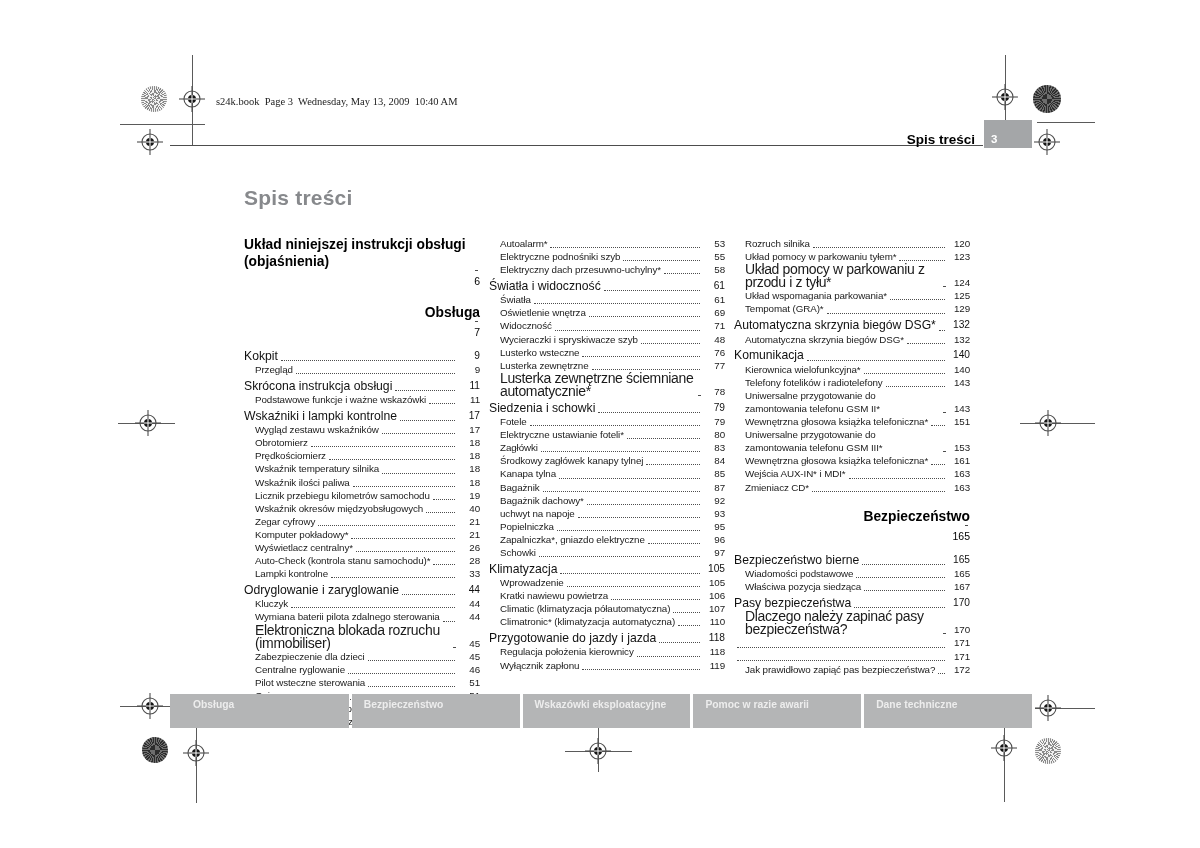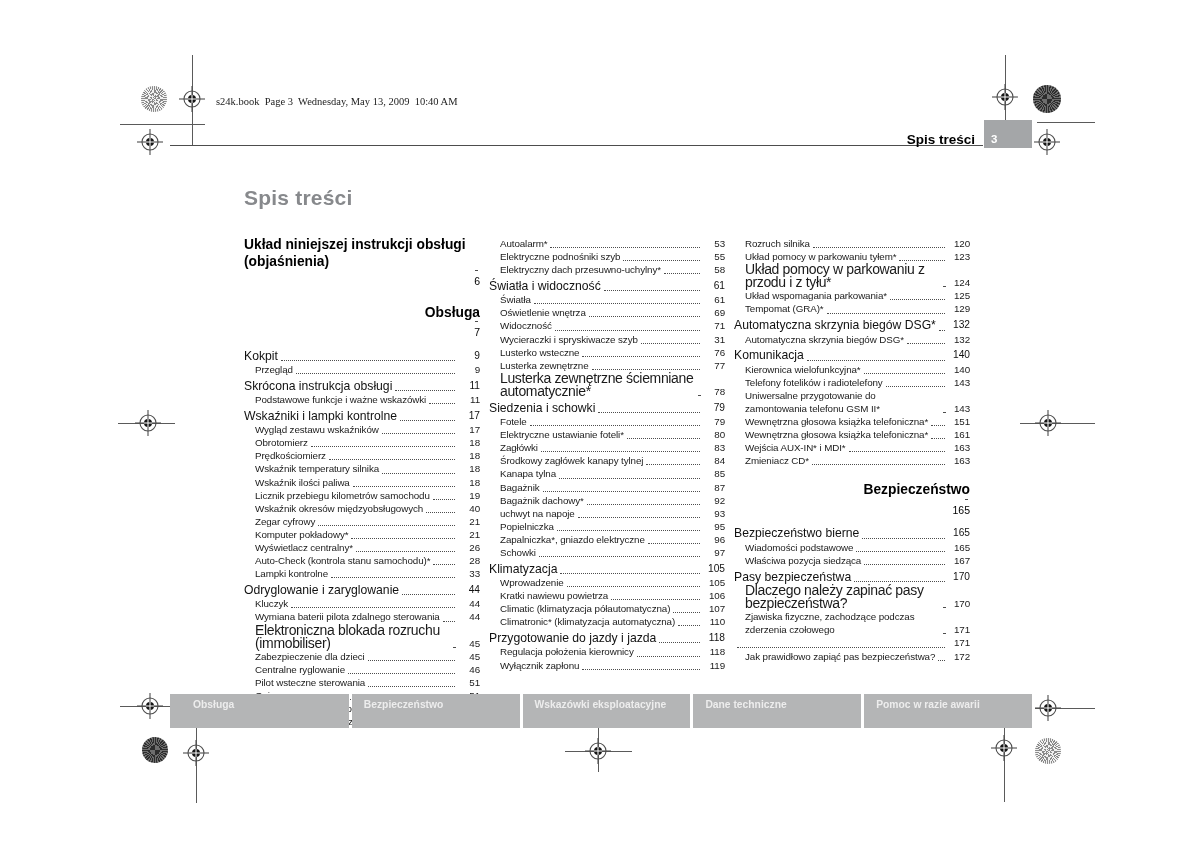--- a/index.html
+++ b/index.html
@@ -352,21 +352,21 @@
           <span class="p">69</span>
         </div>
         <div class="row sub">
           <span class="t">Widoczność</span>
           <span class="dots"></span>
           <span class="p">71</span>
         </div>
         <div class="row sub">
           <span class="t">Wycieraczki i spryskiwacze szyb</span>
           <span class="dots"></span>
-          <span class="p">31</span>
+          <span class="p">48</span>
         </div>
         <div class="row sub">
           <span class="t">Lusterko wsteczne</span>
           <span class="dots"></span>
           <span class="p">76</span>
         </div>
         <div class="row sub">
           <span class="t">Lusterka zewnętrzne</span>
           <span class="dots"></span>
           <span class="p">77</span>
@@ -532,20 +532,25 @@
           <span class="t">Uniwersalne przygotowanie do zamontowania telefonu GSM II*</span>
           <span class="dots"></span>
           <span class="p">143</span>
         </div>
         <div class="row sub">
           <span class="t">Wewnętrzna głosowa książka telefoniczna*</span>
           <span class="dots"></span>
           <span class="p">151</span>
         </div>
         <div class="row sub">
+          <span class="t">Uniwersalne przygotowanie do zamontowania telefonu GSM III*</span>
+          <span class="dots"></span>
+          <span class="p">153</span>
+        </div>
+        <div class="row sub">
           <span class="t">Wewnętrzna głosowa książka telefoniczna*</span>
           <span class="dots"></span>
           <span class="p">161</span>
         </div>
         <div class="row sub">
           <span class="t">Wejścia AUX-IN* i MDI*</span>
           <span class="dots"></span>
           <span class="p">163</span>
         </div>
         <div class="row sub">
@@ -577,37 +582,36 @@
           <span class="t">Pasy bezpieczeństwa</span>
           <span class="dots"></span>
           <span class="p">170</span>
         </div>
         <div class="row sub condensed">
           <span class="t">Dlaczego należy zapinać pasy bezpieczeństwa?</span>
           <span class="dots"></span>
           <span class="p">170</span>
         </div>
         <div class="row sub">
-          <span class="t">Zjawiska fizyczne, zachodzące podczas zderzenia czołowego</span>
           <span class="dots"></span>
           <span class="p">171</span>
         </div>
         <div class="row sub">
           <span class="dots"></span>
           <span class="p">171</span>
         </div>
         <div class="row sub">
           <span class="t">Jak prawidłowo zapiąć pas bezpieczeństwa?</span>
           <span class="dots"></span>
           <span class="p">172</span>
         </div>
       </div>
   </div>
 
   <div class="footer">
       <div class="footer-tab"><span>Obsługa</span></div>
       <div class="footer-tab"><span>Bezpieczeństwo</span></div>
       <div class="footer-tab"><span>Wskazówki eksploatacyjne</span></div>
+      <div class="footer-tab"><span>Pomoc w razie awarii</span></div>
       <div class="footer-tab"><span>Dane techniczne</span></div>
-      <div class="footer-tab"><span>Pomoc w razie awarii</span></div>
     </div>
 
 </div>
 
 </body></html>

